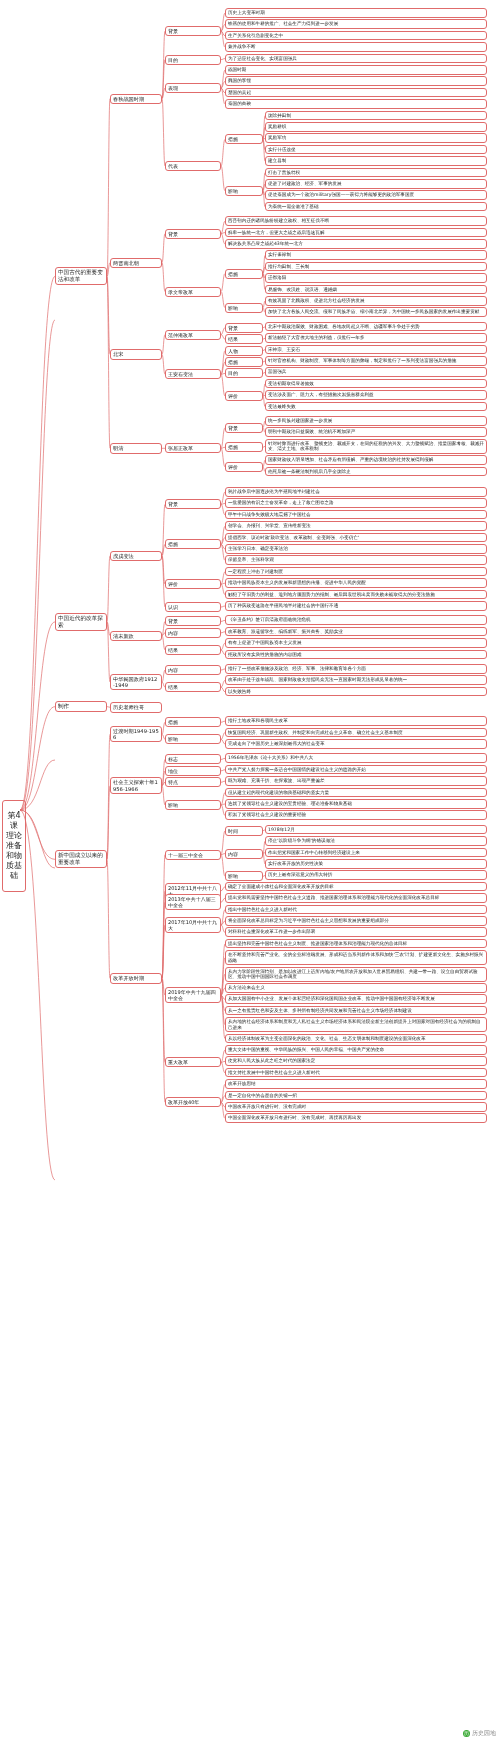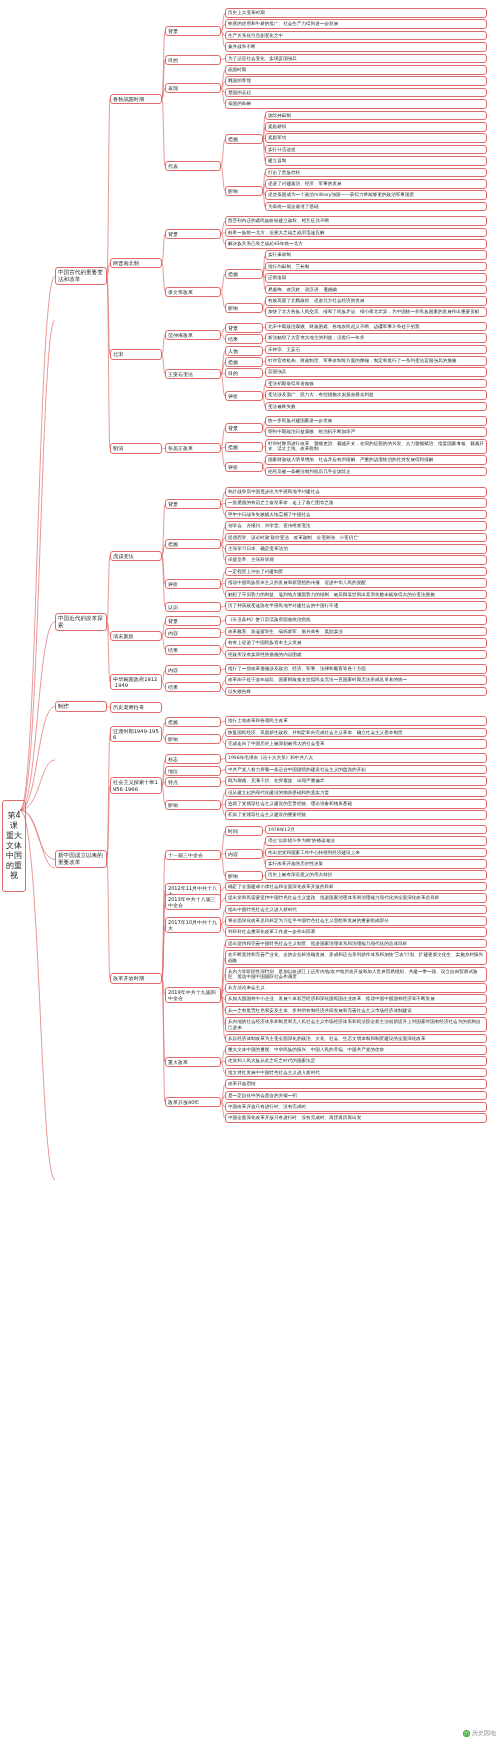--- a/index.html
+++ b/index.html
@@ -20,21 +20,21 @@
   .node.lvl3{font-size:5px;}
   .node.lvl4{font-size:4.6px;}
   svg.links{position:absolute;left:0;top:0;width:500px;height:1744px;pointer-events:none;}
   .wm{position:absolute;right:4px;bottom:6px;font-size:6px;color:#888;}
   .wm .circ{display:inline-block;width:7px;height:7px;border-radius:50%;background:#3aaa35;color:#fff;text-align:center;line-height:7px;font-size:5px;margin-right:2px;}
 </style>
 </head>
 <body>
 
 <div class="root-node">
-  <span>第4课 重大文体中国的重视</span>
+  <span>第4课 理论准备和物质基础</span>
 </div>
 
 <svg class="links">
   <g stroke="#e06b6b" stroke-width="0.7" fill="none">
     <path d="M20,810 C40,810 40,320 55,320"></path>
     <path d="M20,810 C40,810 40,760 55,760"></path>
     <path d="M20,810 C40,810 40,868 55,868"></path>
     <path d="M20,810 C40,810 40,1180 55,1180"></path>
   <path d="M221,31.099999999999998 C223,31.099999999999998 223,13 225,13"></path>
       <path d="M221,31.099999999999998 C223,31.099999999999998 223,24.4 225,24.4"></path>

